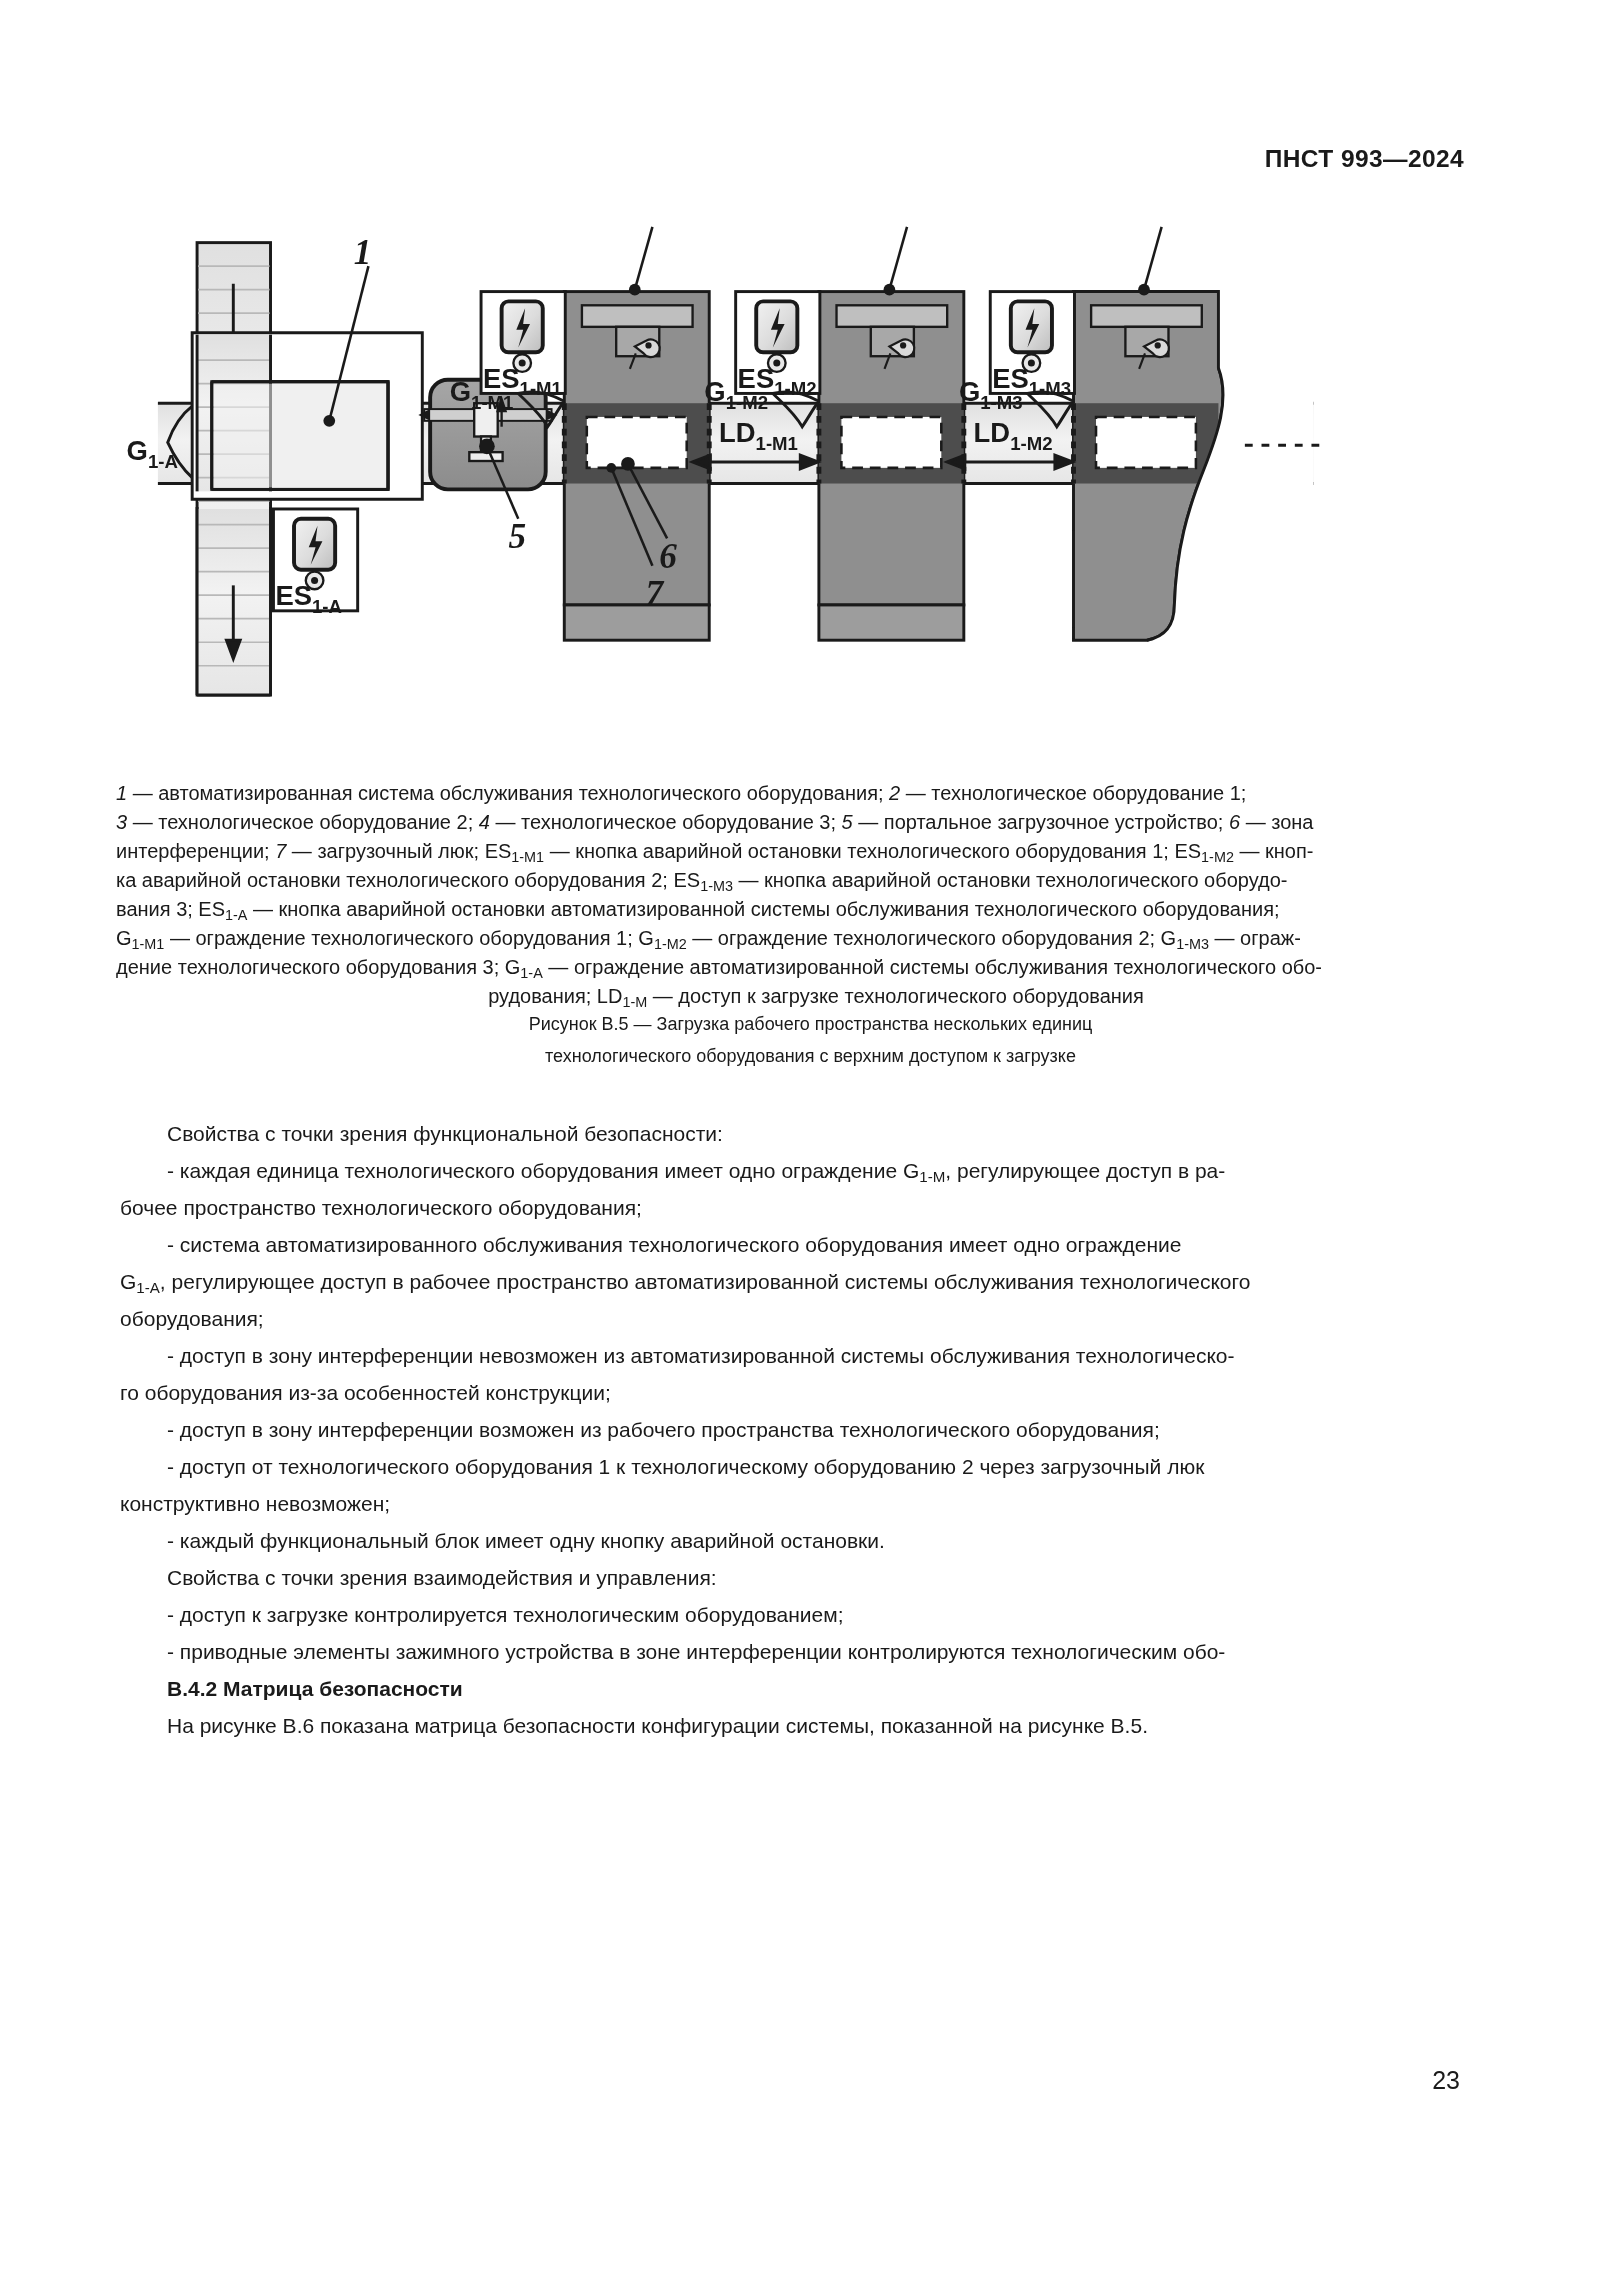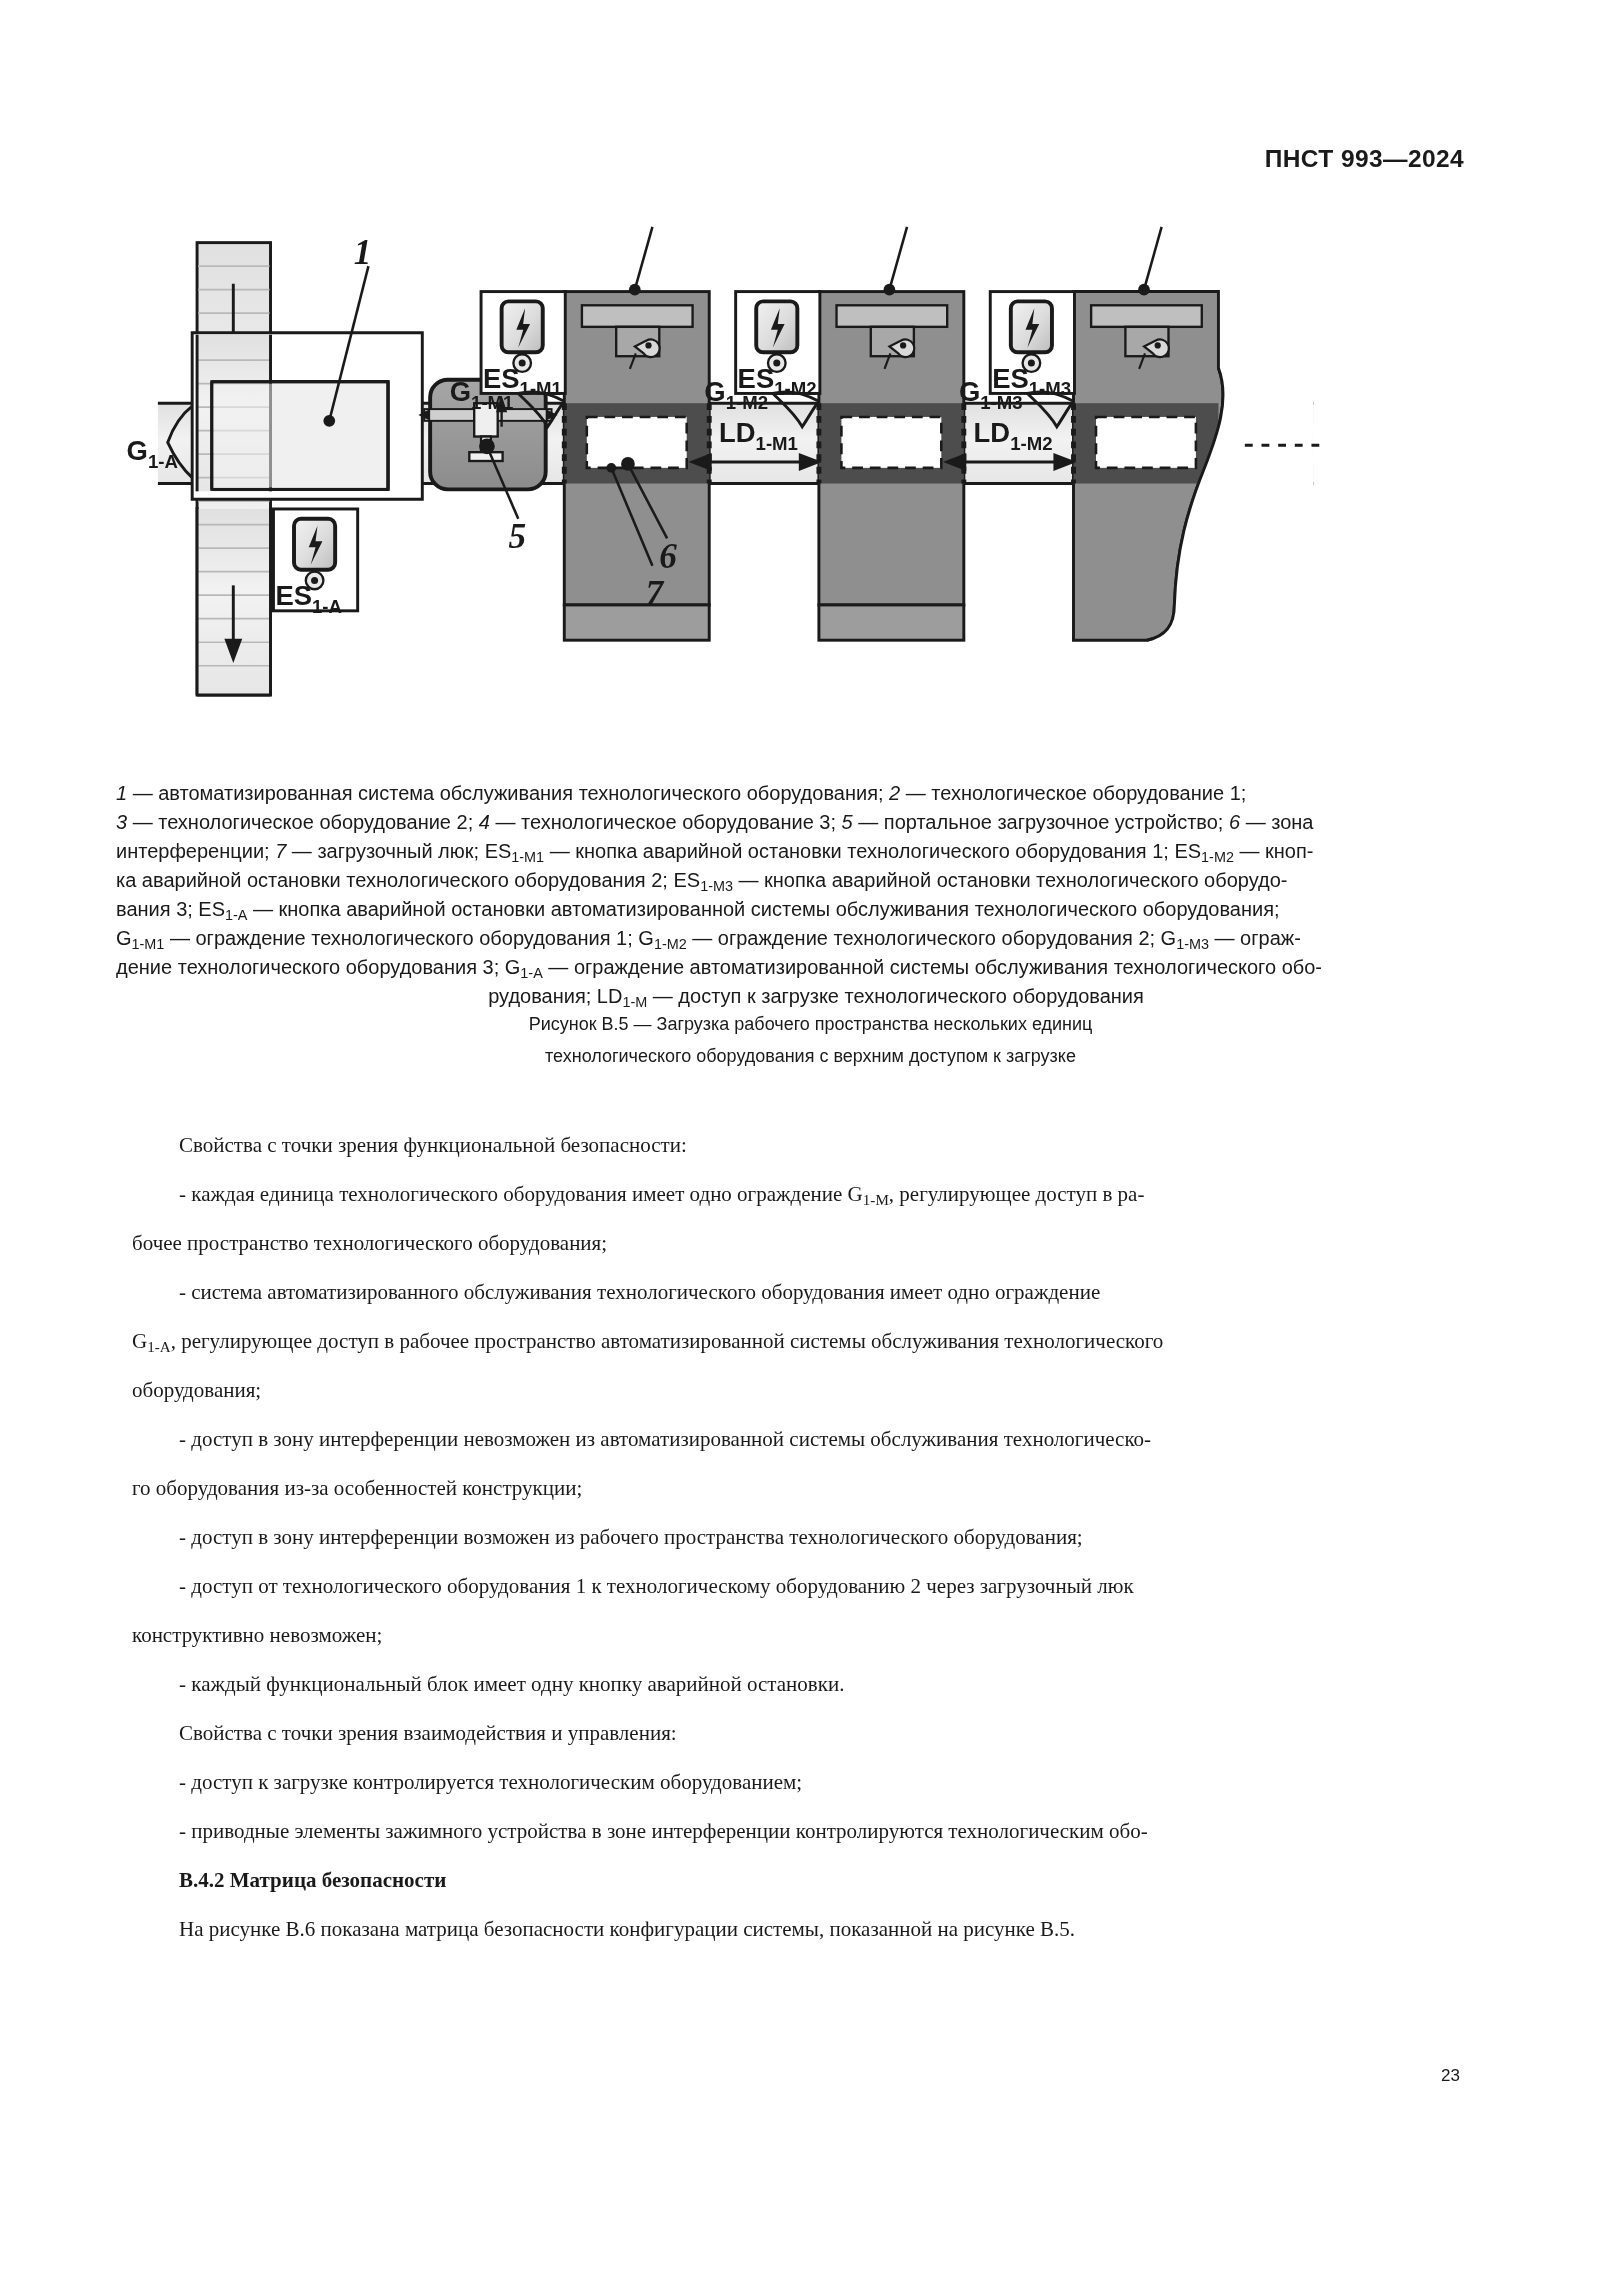--- a/index.html
+++ b/index.html
@@ -75,35 +75,34 @@
   
   .body {
     position: absolute;
     left: 116px;
     top: 1113px;
     width: 1400px;
     font-size: 21px;
     line-height: 33px;
   }
   .body p {
-    margin: 16px;
+    margin: 4px;
     text-align: justify;
     text-indent: 0;
-    font-family: Liberation Serif, serif;
   }
   .body p.ind { text-indent: 47px; }
   .body p.bold { font-weight: bold; text-indent: 47px; }
   .body p.nojust { text-align: left; }
 
   
   .page-num {
     position: absolute;
     right: 161px;
     top: 2066px;
-    font-size: 17px;
+    font-size: 25px;
   }
 </style>
 </head>
 <body>
 
 <div class="page">
 
   <div class="header">ПНСТ 993—2024</div>
 
   <div class="figure">

